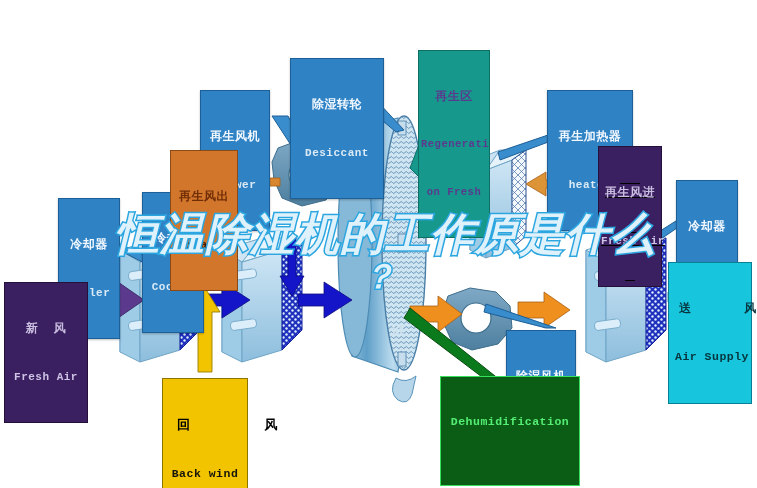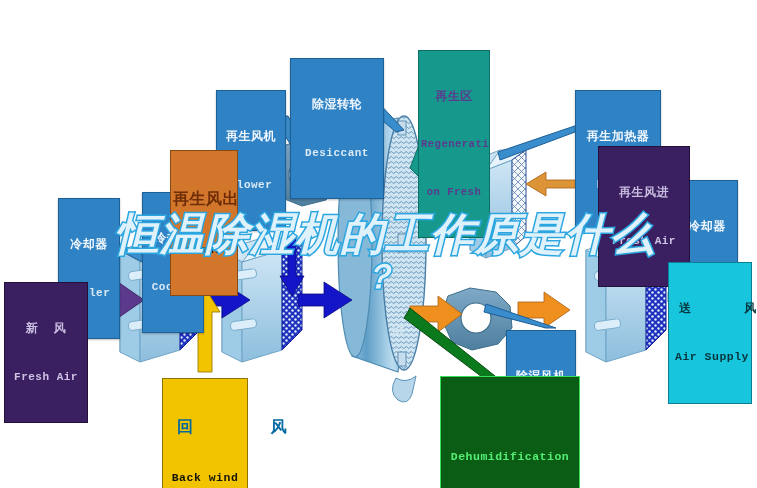--- a/index.html
+++ b/index.html
@@ -19,43 +19,43 @@
   .cb .cn{font-size:12px;color:#f2f8ff;}
   .cb .en{font-size:11px;color:#dbeaf7;}
 
   
   .teal{background:#16998c;border:1px solid #0d6e64;}
   .teal .cn{font-size:12px;color:#5b3a8e;}
   .teal .en{font-size:10.5px;color:#5b3a8e;}
 
   
   .orange{background:#d2762c;border:1px solid #8a4a15;}
-  .orange .cn{font-size:16px;color:#6f2d06;}
+  .orange .cn{font-size:12px;color:#6f2d06;}
   .orange .en{font-size:11px;color:#3a1a02;}
 
   
   .purple{background:#3a2060;border:1px solid #241038;}
   .purple .cn{font-size:12px;color:#c9bde0;letter-spacing:10px;text-indent:10px;}
   .purple .en{font-size:11px;color:#cfc4e6;}
   .purple.noTrack .cn{letter-spacing:.5px;text-indent:0;}
 
   
   .yellow{background:#f2c400;border:1px solid #8d7400;}
-  .yellow .cn{font-size:16px;color:#0369a1;letter-spacing:12px;text-indent:12px;}
+  .yellow .cn{font-size:13px;color:#000000;letter-spacing:12px;text-indent:12px;}
   .yellow .en{font-size:11.5px;color:#14140a;}
 
   
   .cyan{background:#17c5dd;border:1px solid #0a7f93;}
   .cyan .cn{font-size:12px;color:#06353d;letter-spacing:8px;text-indent:8px;}
   .cyan .en{font-size:11.5px;color:#06353d;text-align:right;}
 
   
   .green{background:#0b5d16;border:1px solid #37e05a;}
   .green .cn{font-size:12.5px;color:#4df06a;letter-spacing:14px;text-indent:14px;}
-  .green .en{font-size:11.5px;color:#55ee74;margin-top:35px;}
+  .green .en{font-size:11.5px;color:#55ee74;}
 
   
   #wm{position:absolute;left:0;top:212px;width:757px;text-align:center;
       pointer-events:none;}
   #wm .l1{font-family:"DejaVu Sans","Liberation Sans",sans-serif;font-weight:bold;
           font-style:italic;font-size:44px;line-height:44px;color:#dff1fb;
           -webkit-text-stroke:3px #2ba6e0;paint-order:stroke fill;letter-spacing:1px;padding-left:13px;}
   #wm .l2{font-family:"DejaVu Sans","Liberation Sans",sans-serif;font-weight:bold;
           font-style:italic;font-size:34px;line-height:36px;color:#dff1fb;
           -webkit-text-stroke:3px #2ba6e0;paint-order:stroke fill;}
@@ -238,32 +238,32 @@
     </g>
   </svg>
 
   <div class="faint" style="left:358px;top:322px;">xt</div>
 
   <div class="tag cb" style="left:290px;top:58px;width:94px;padding:3px 2px;">
     <span class="cn">除湿转轮</span>
     <span class="en">Desiccant</span>
   </div>
 
-  <div class="tag cb" style="left:216px;top:90px;width:70px;padding:3px 2px;">
+  <div class="tag cb" style="left:200px;top:90px;width:70px;padding:3px 2px;">
     <span class="cn">再生风机</span>
     <span class="en">Blower</span>
   </div>
 
   <div class="tag teal" style="left:418px;top:50px;width:72px;padding:3px 2px;">
     <span class="cn">再生区</span>
     <span class="en">Regenerati</span>
     <span class="en">on Fresh</span>
   </div>
 
-  <div class="tag cb" style="left:575px;top:90px;width:86px;padding:3px 2px;">
+  <div class="tag cb" style="left:547px;top:90px;width:86px;padding:3px 2px;">
     <span class="cn">再生加热器</span>
     <span class="en">heater</span>
   </div>
 
   <div class="tag cb" style="left:58px;top:198px;width:62px;padding:3px 2px;">
     <span class="cn">冷却器</span>
     <span class="en">Cooler</span>
   </div>
 
   <div class="tag cb" style="left:142px;top:192px;width:62px;padding:3px 2px;">
@@ -279,21 +279,21 @@
   <div class="tag cb" style="left:506px;top:330px;width:70px;padding:3px 2px;">
     <span class="cn">除湿风机</span>
     <span class="en">Blower</span>
   </div>
 
   <div class="tag orange" style="left:170px;top:150px;width:68px;padding:3px 2px;">
     <span class="cn">再生风出</span>
     <span class="en">Exhaust</span>
   </div>
 
-  <div class="tag purple noTrack" style="left:598px;top:146px;width:92px;padding:3px 2px;">
+  <div class="tag purple noTrack" style="left:598px;top:146px;width:64px;padding:3px 2px;text-decoration:underline;">
     <span class="cn">再生风进</span>
     <span class="en">Fresh Air</span>
   </div>
 
   <div class="tag purple noTrack" style="left:4px;top:282px;width:84px;padding:3px 8px;">
     <span class="cn">新    风</span>
     <span class="en">Fresh Air</span>
   </div>
 
   <div class="tag yellow" style="left:162px;top:378px;width:86px;padding:3px 2px;">

